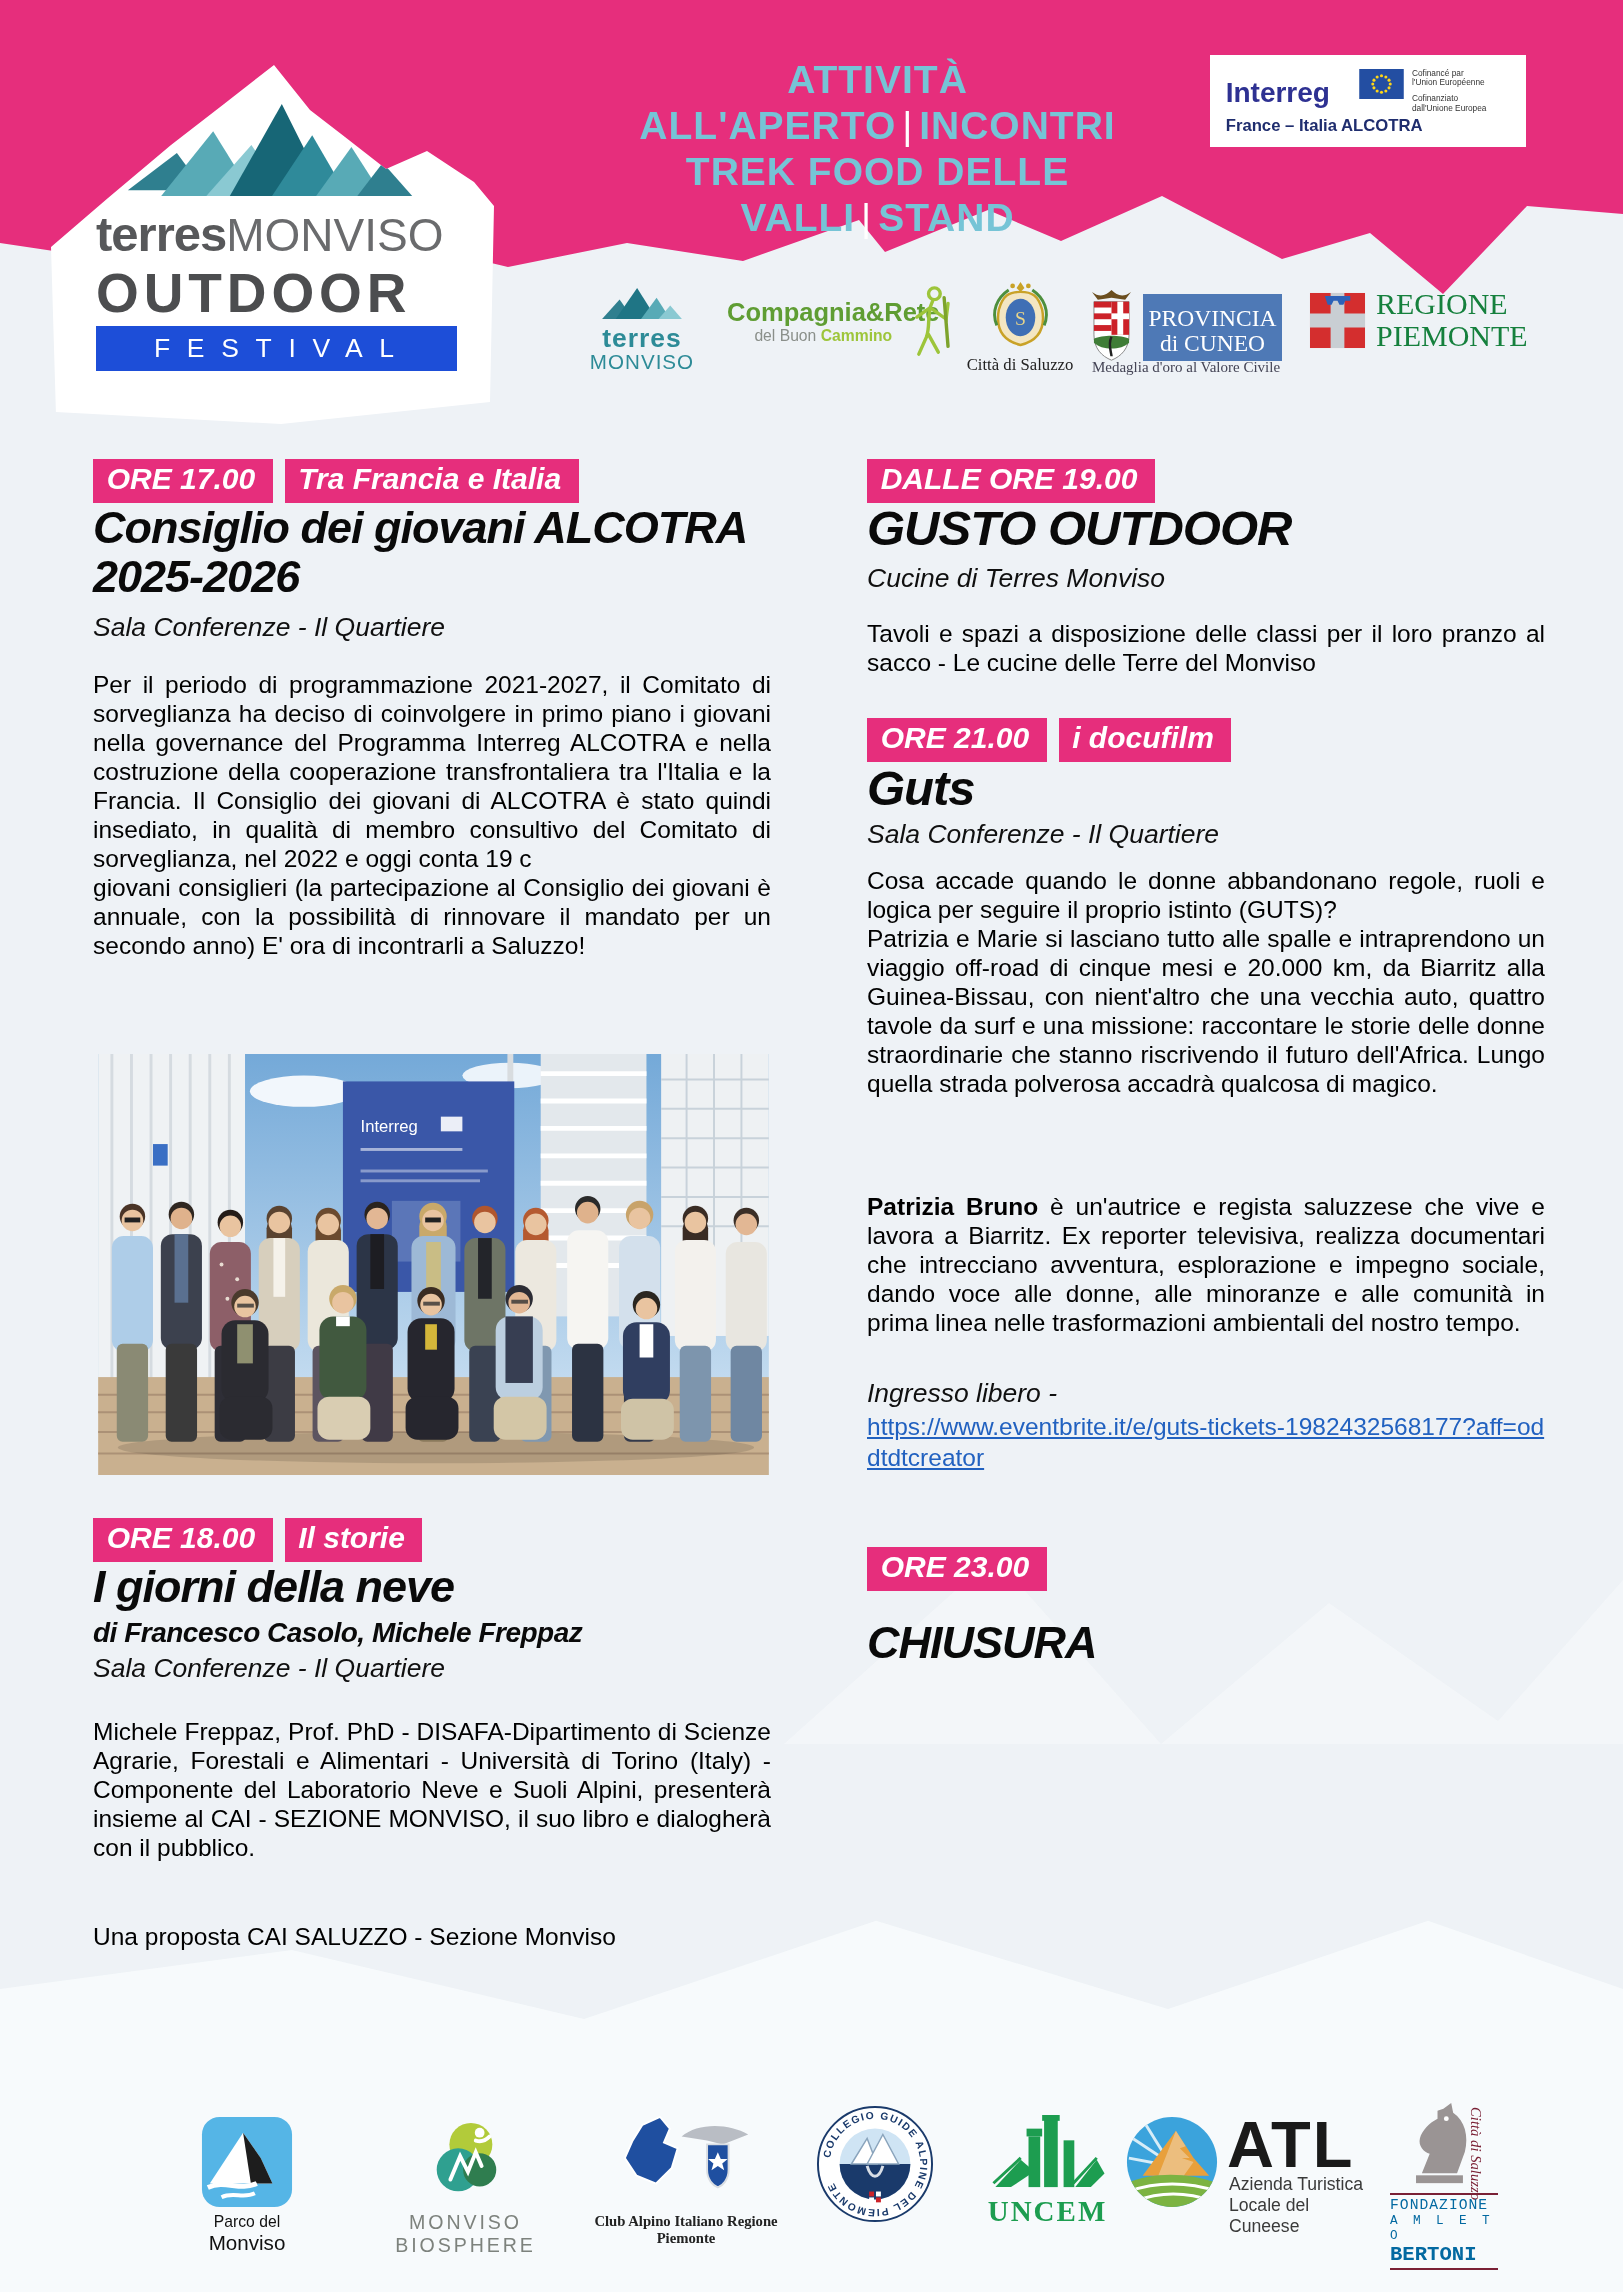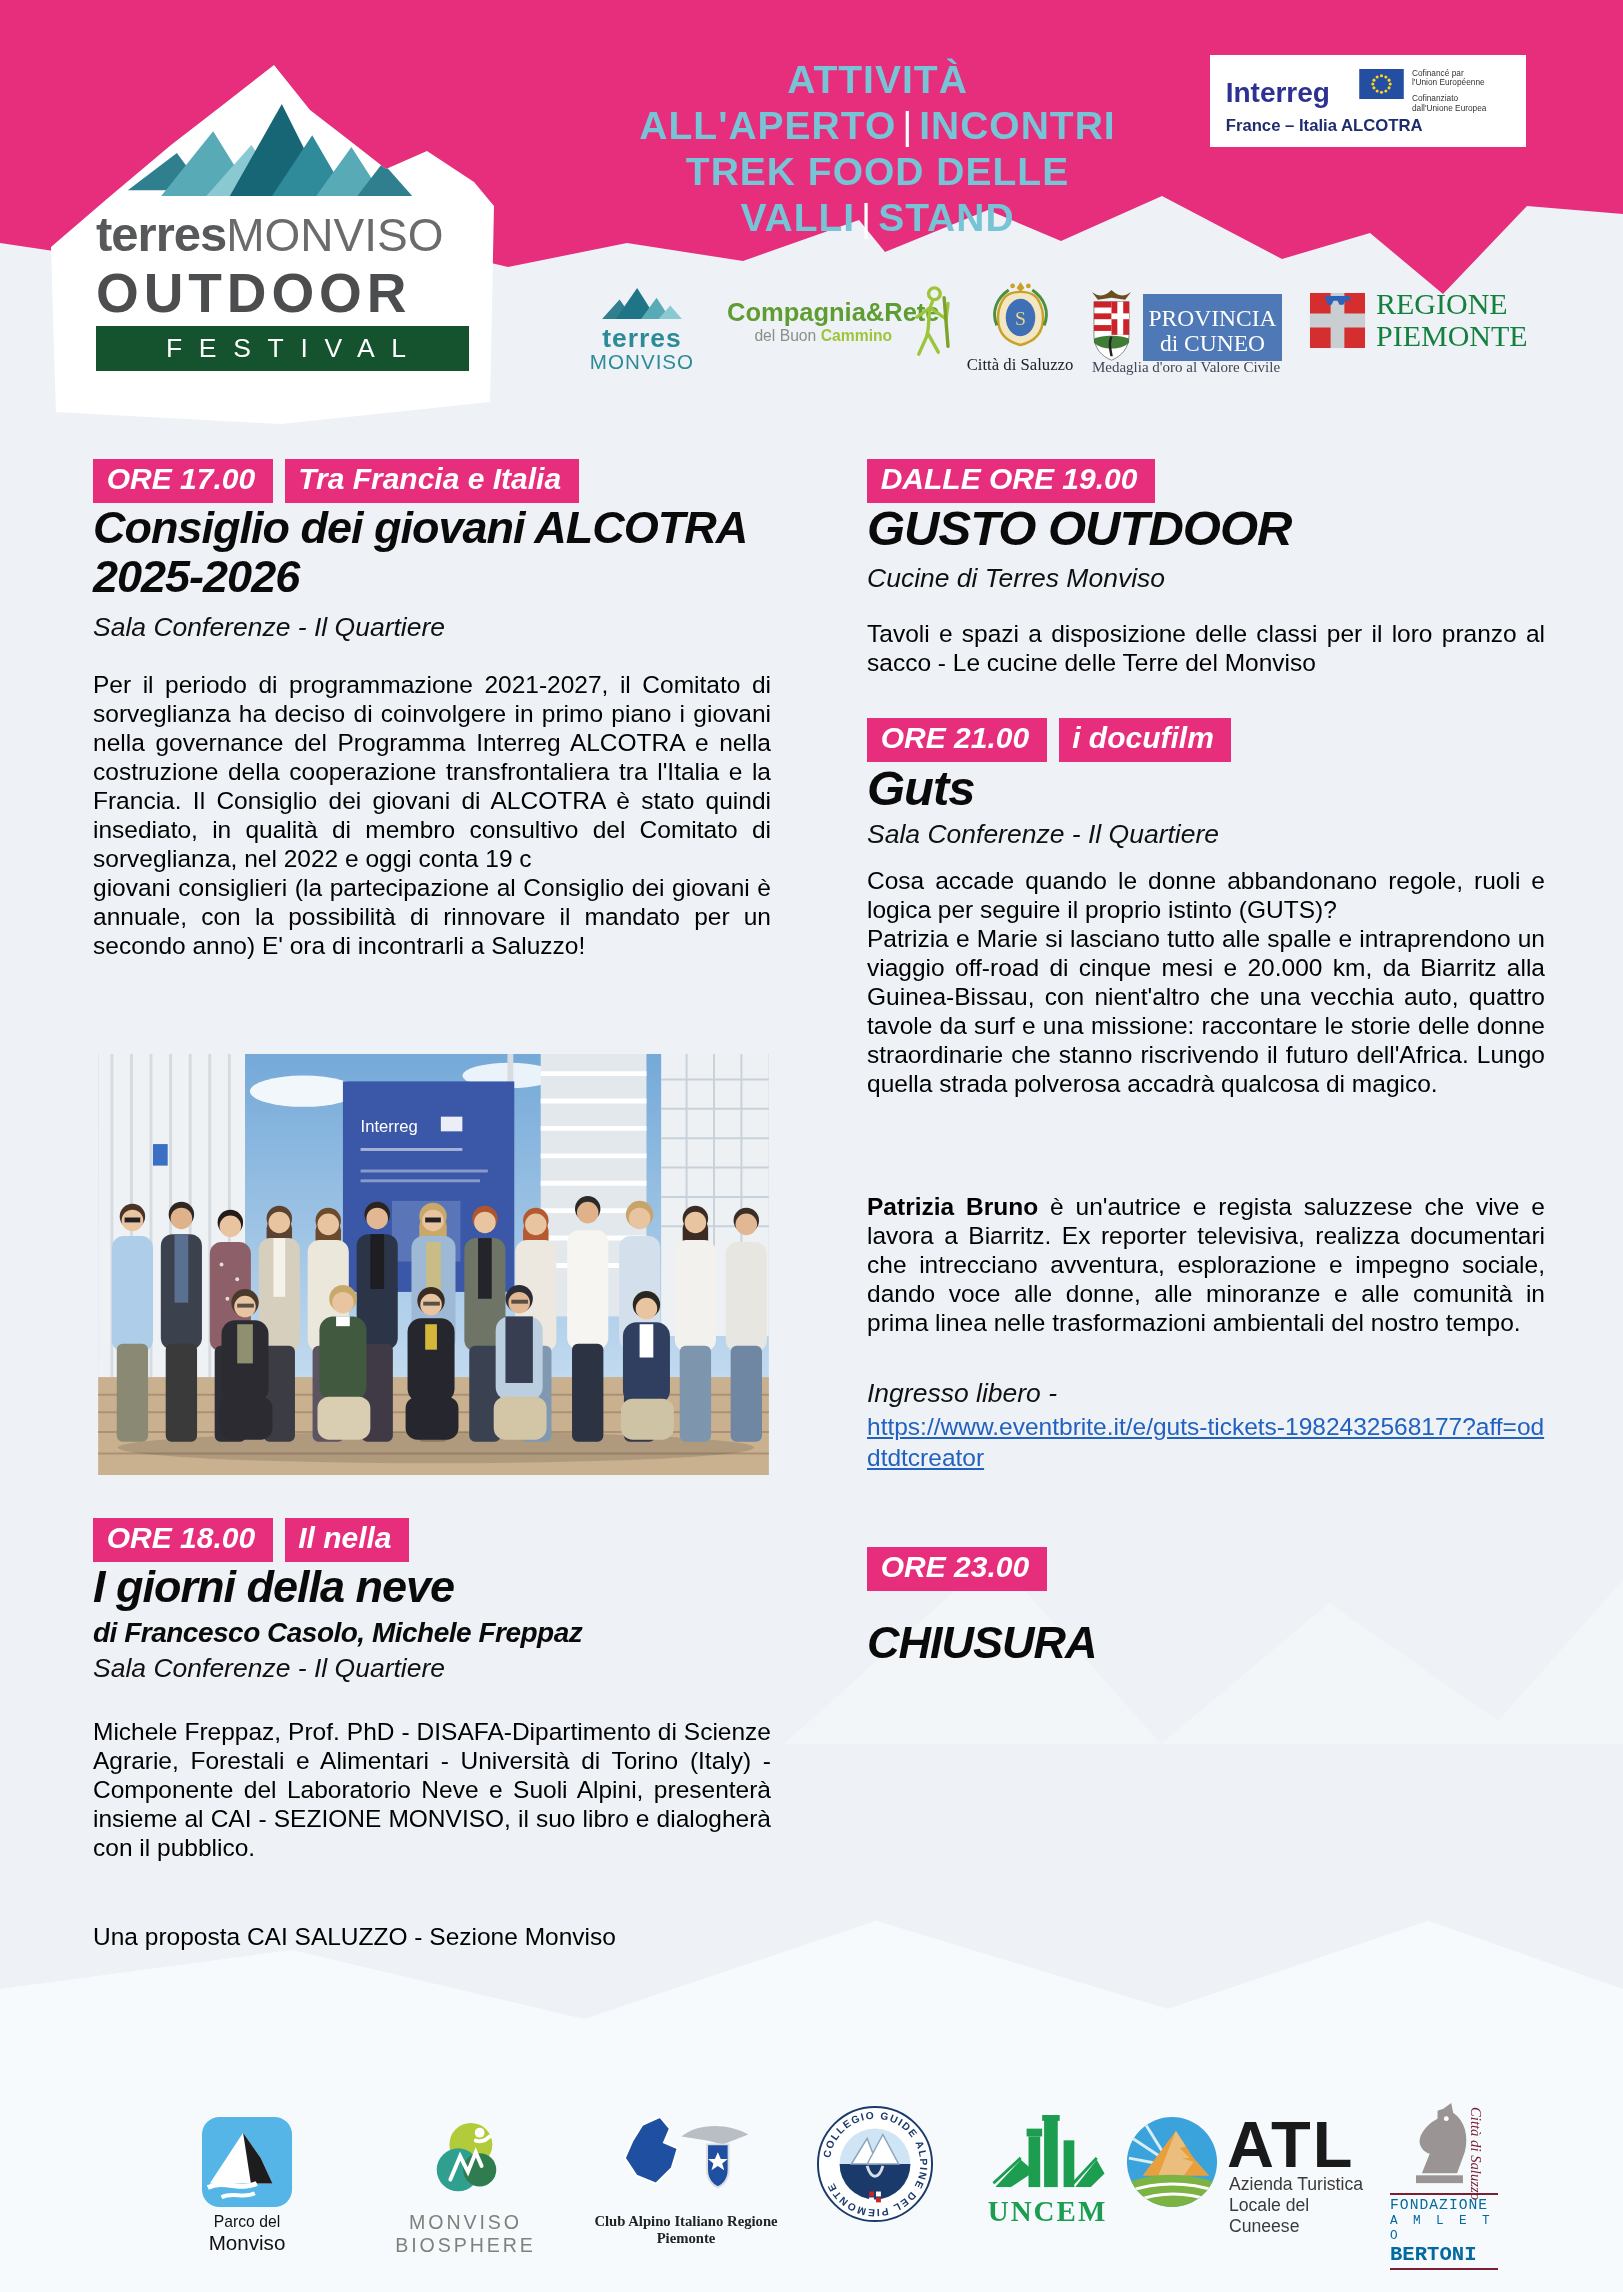--- a/index.html
+++ b/index.html
@@ -15,22 +15,22 @@
     clip-path:polygon(0 78px,292px 39px,584px 108px,876px 9.8px,1168px 98px,1428px 9.8px,1623px 78px,1623px 381px,0 381px);}
   .bg-mid{position:absolute;left:784px;top:1509px;width:839px;height:235px;background:#f7fafc;opacity:.55;
     clip-path:polygon(0 235px,210px 47px,377px 235px,545px 94px,714px 212px,839px 71px,839px 235px);}
   .logo-block{position:absolute;left:51px;top:59px;width:443px;height:370px;background:#ffffff;
     clip-path:polygon(0 188px,57px 139px,120px 86px,173px 45px,223px 5.9px,259px 51px,294px 78px,335px 110px,
     376px 92px,423px 123px,443px 147px,439px 343px,230px 365px,4.9px 353px);}
   .brand-line{position:absolute;left:45px;top:147px;white-space:nowrap;color:#57585a;}
   .brand-terres{font-weight:800;font-size:49px;letter-spacing:-1px;}
   .brand-monviso{font-weight:300;font-size:46px;letter-spacing:0px;color:#6a6b6d;}
   .brand-outdoor{position:absolute;left:45px;top:202px;font-weight:800;font-size:55px;letter-spacing:4.9px;color:#4c4d4f;white-space:nowrap;}
-  .festival-bar{position:absolute;left:45px;top:267px;width:361px;height:45px;background:#14532d;
-    display:flex;align-items:center;justify-content:center;padding-left:12px;}
+  .festival-bar{position:absolute;left:45px;top:267px;width:361px;height:45px;background:#1d4ed8;
+    display:flex;align-items:center;justify-content:center;}
   .festival-bar span{color:#fff;font-size:26.5px;letter-spacing:16.7px;padding-left:11.8px;}
   .tagline{position:absolute;left:564px;top:57px;width:627px;text-align:center;
     font-weight:700;font-size:39px;line-height:46px;color:#76C4D6;letter-spacing:1px;}
   .tagline .sep{color:#ffffff;font-weight:400;padding:0 5.9px;}
   .interreg-box{position:absolute;left:1210px;top:55px;width:316px;height:92px;background:#fff;}
   .interreg-brand{position:absolute;left:15.7px;top:21.6px;font-size:28px;font-weight:600;color:#2e3192;}
   .eu-flag{position:absolute;left:149px;top:13.7px;width:45px;height:30px;}
   .cofi{position:absolute;left:202px;top:13.7px;font-size:8.3px;line-height:9.8px;color:#333;}
   .cofi .g2{margin-top:5.9px;}
   .interreg-prog{position:absolute;left:15.7px;top:61px;font-size:16.7px;font-weight:700;color:#1f2d6e;}
@@ -406,21 +406,21 @@
             <rect x="536" y="274" width="48" height="84" rx="14" fill="#303e60"></rect>
             <rect x="553" y="276" width="14" height="34" fill="#ffffff"></rect>
             <rect x="534" y="352" width="54" height="42" rx="12" fill="#cfc3a6"></rect>
           </g>
       </g>
     </svg>
   </div>
 
   <div class="abs col-l badges" style="top:1518px;">
     <span class="badge">ORE 18.00</span>
-    <span class="badge">Il nella</span>
+    <span class="badge">Il storie</span>
   </div>
   <div class="abs col-l evt-title" style="top:1563px;">I giorni della neve</div>
   <div class="abs col-l evt-authors" style="top:1617px;">di Francesco Casolo, Michele Freppaz</div>
   <div class="abs col-l evt-venue" style="top:1653px;">Sala Conferenze - Il Quartiere</div>
   <div class="abs col-l body-text" style="top:1717px;">Michele Freppaz, Prof. PhD - DISAFA-Dipartimento di Scienze Agrarie, Forestali e Alimentari - Università di Torino (Italy) - Componente del Laboratorio Neve e Suoli Alpini, presenterà insieme al CAI - SEZIONE MONVISO, il suo libro e dialogherà con il pubblico.</div>
   <div class="abs col-l" style="top:1923px;font-size:24.5px;">Una proposta CAI SALUZZO - Sezione Monviso</div>
 
   <div class="abs col-r badges" style="top:459px;">
     <span class="badge">DALLE ORE 19.00</span>
   </div>

